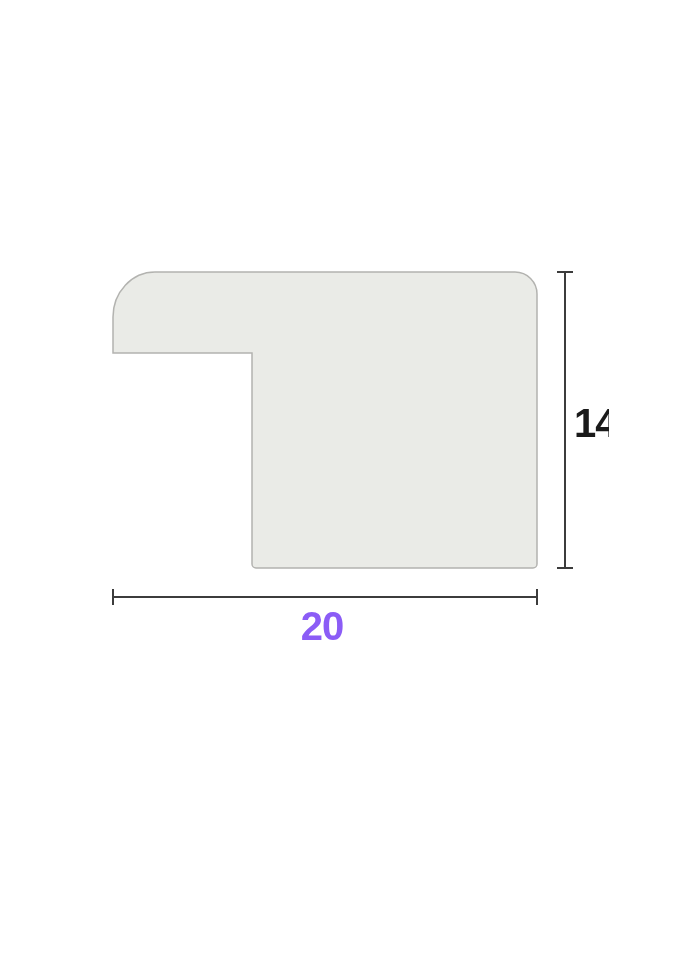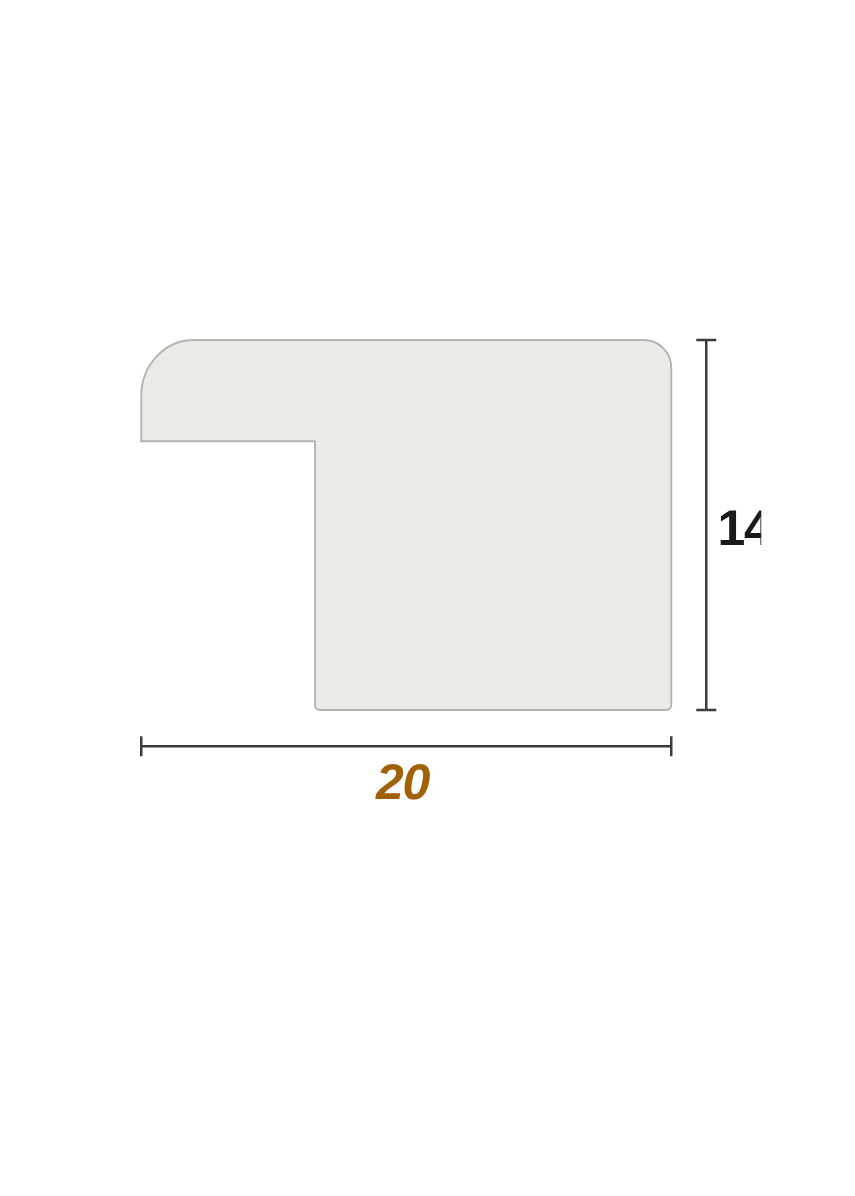--- a/index.html
+++ b/index.html
@@ -88,16 +88,16 @@
 
     <g stroke-width="2" fill="none" stroke="#3c3c3c">
       <line x1="113" y1="597" x2="537" y2="597"></line>
       <line x1="113" y1="589" x2="113" y2="605"></line>
       <line x1="537" y1="589" x2="537" y2="605"></line>
     </g>
   </svg>
 
   <div class="dim-label height" style="color: rgb(26, 26, 26);">14</div>
 
-  <div class="dim-label width" style="color: #a16207; font-style: italic;">20</div>
+  <div class="dim-label width" style="color: #8b5cf6;">20</div>
 
 
 </div>
 
 </body></html>

